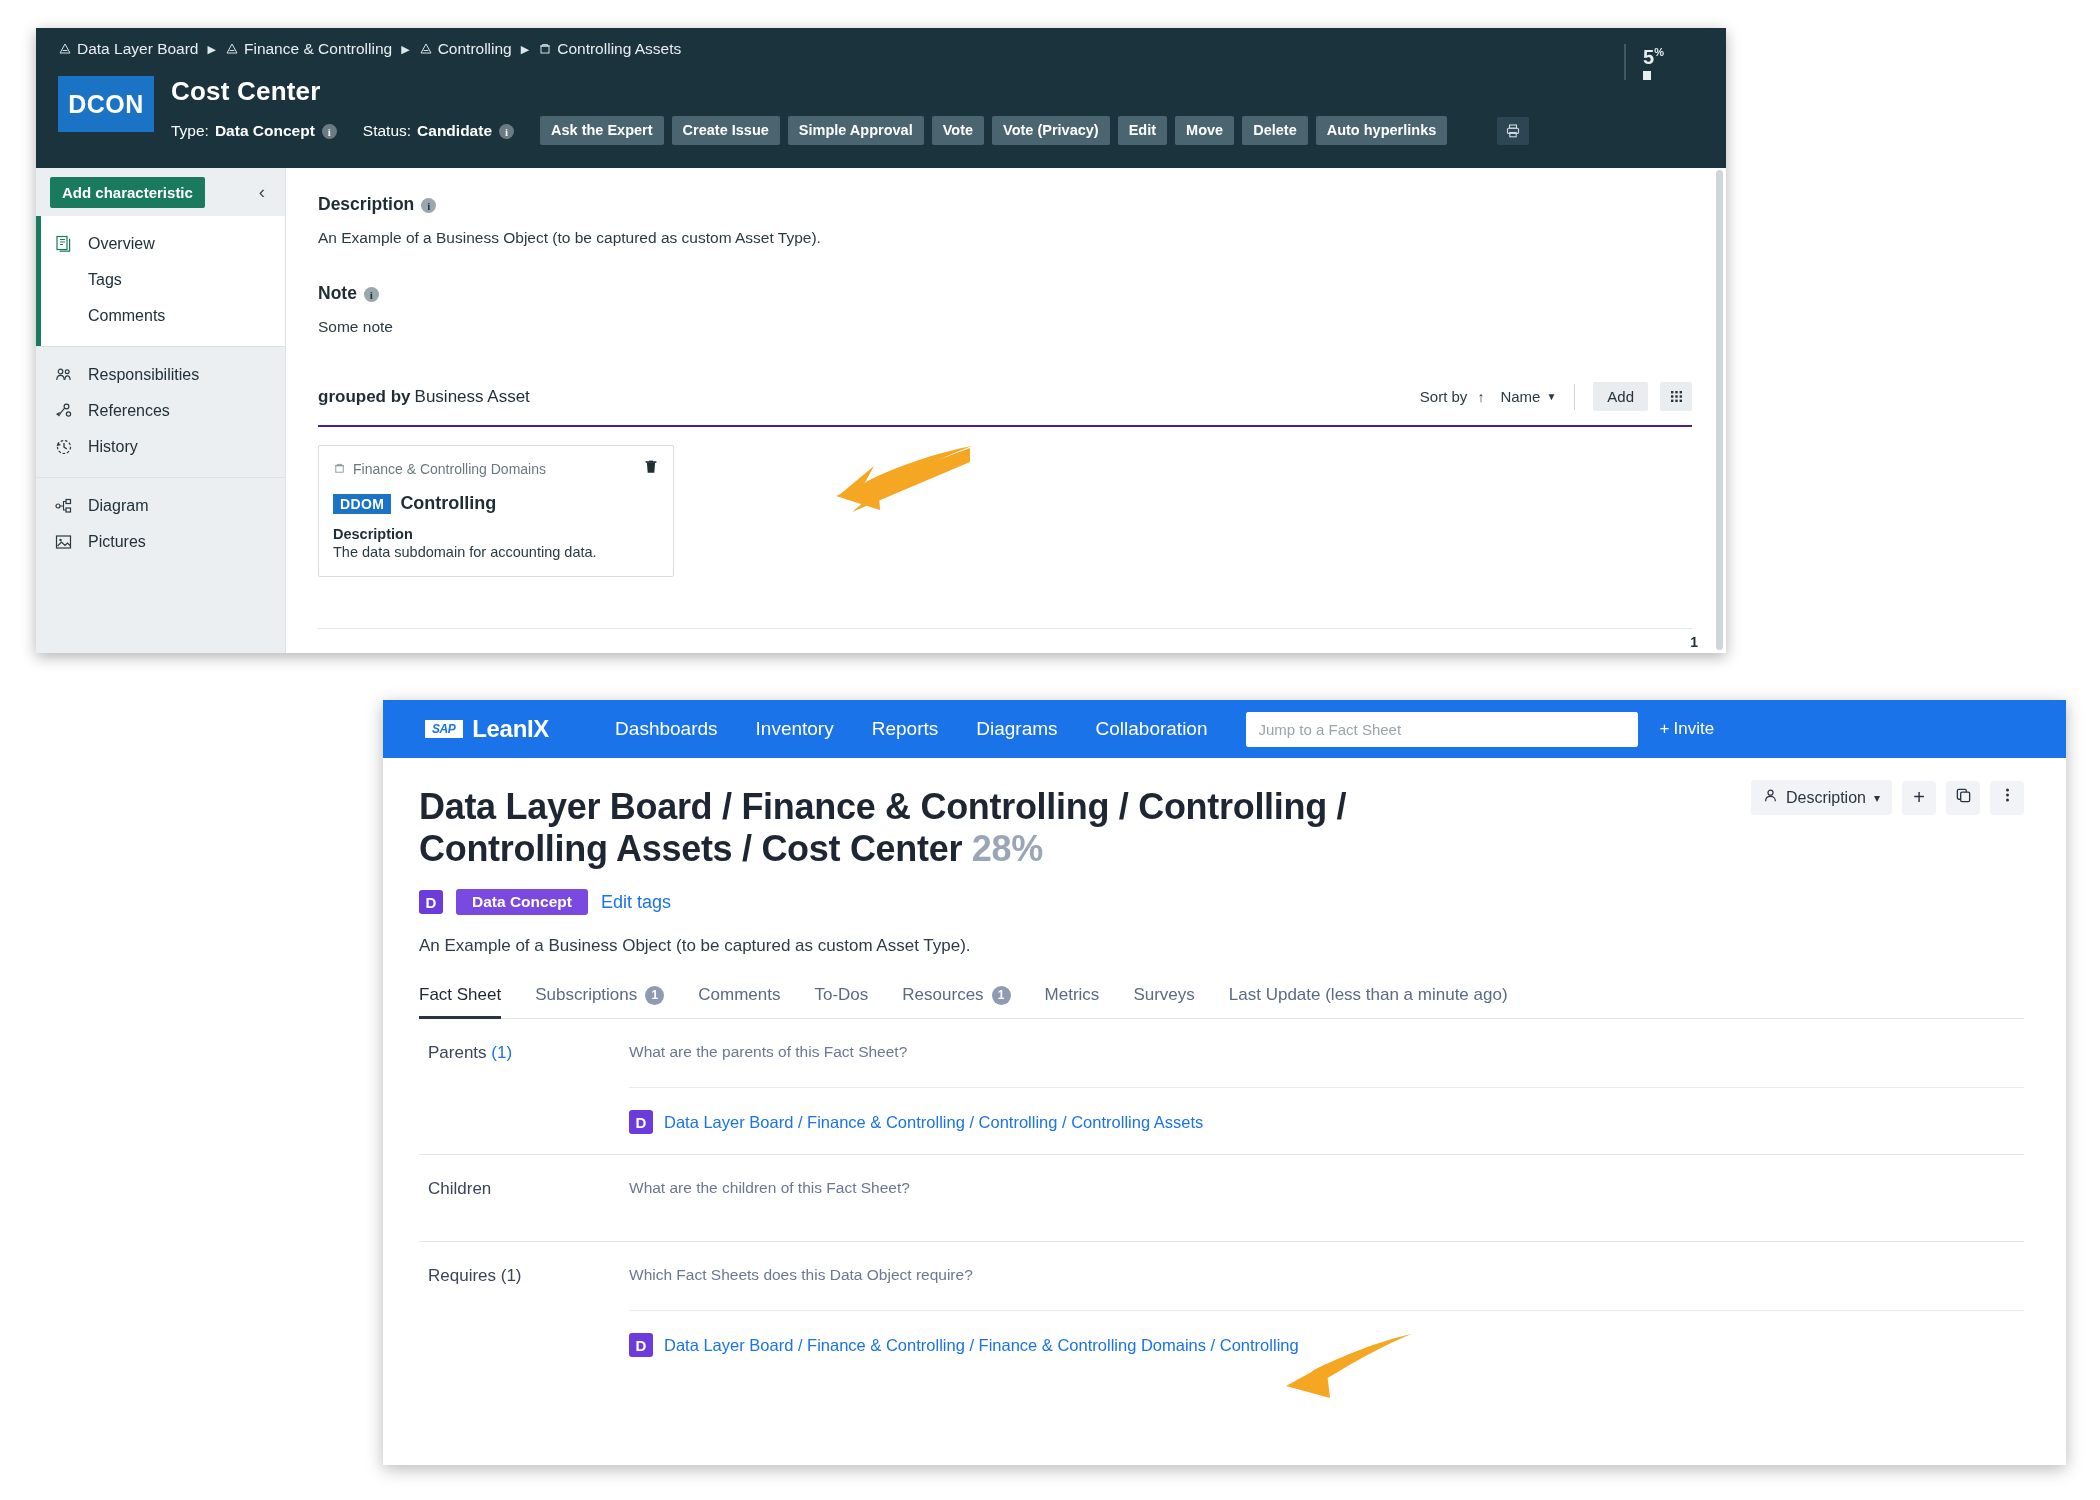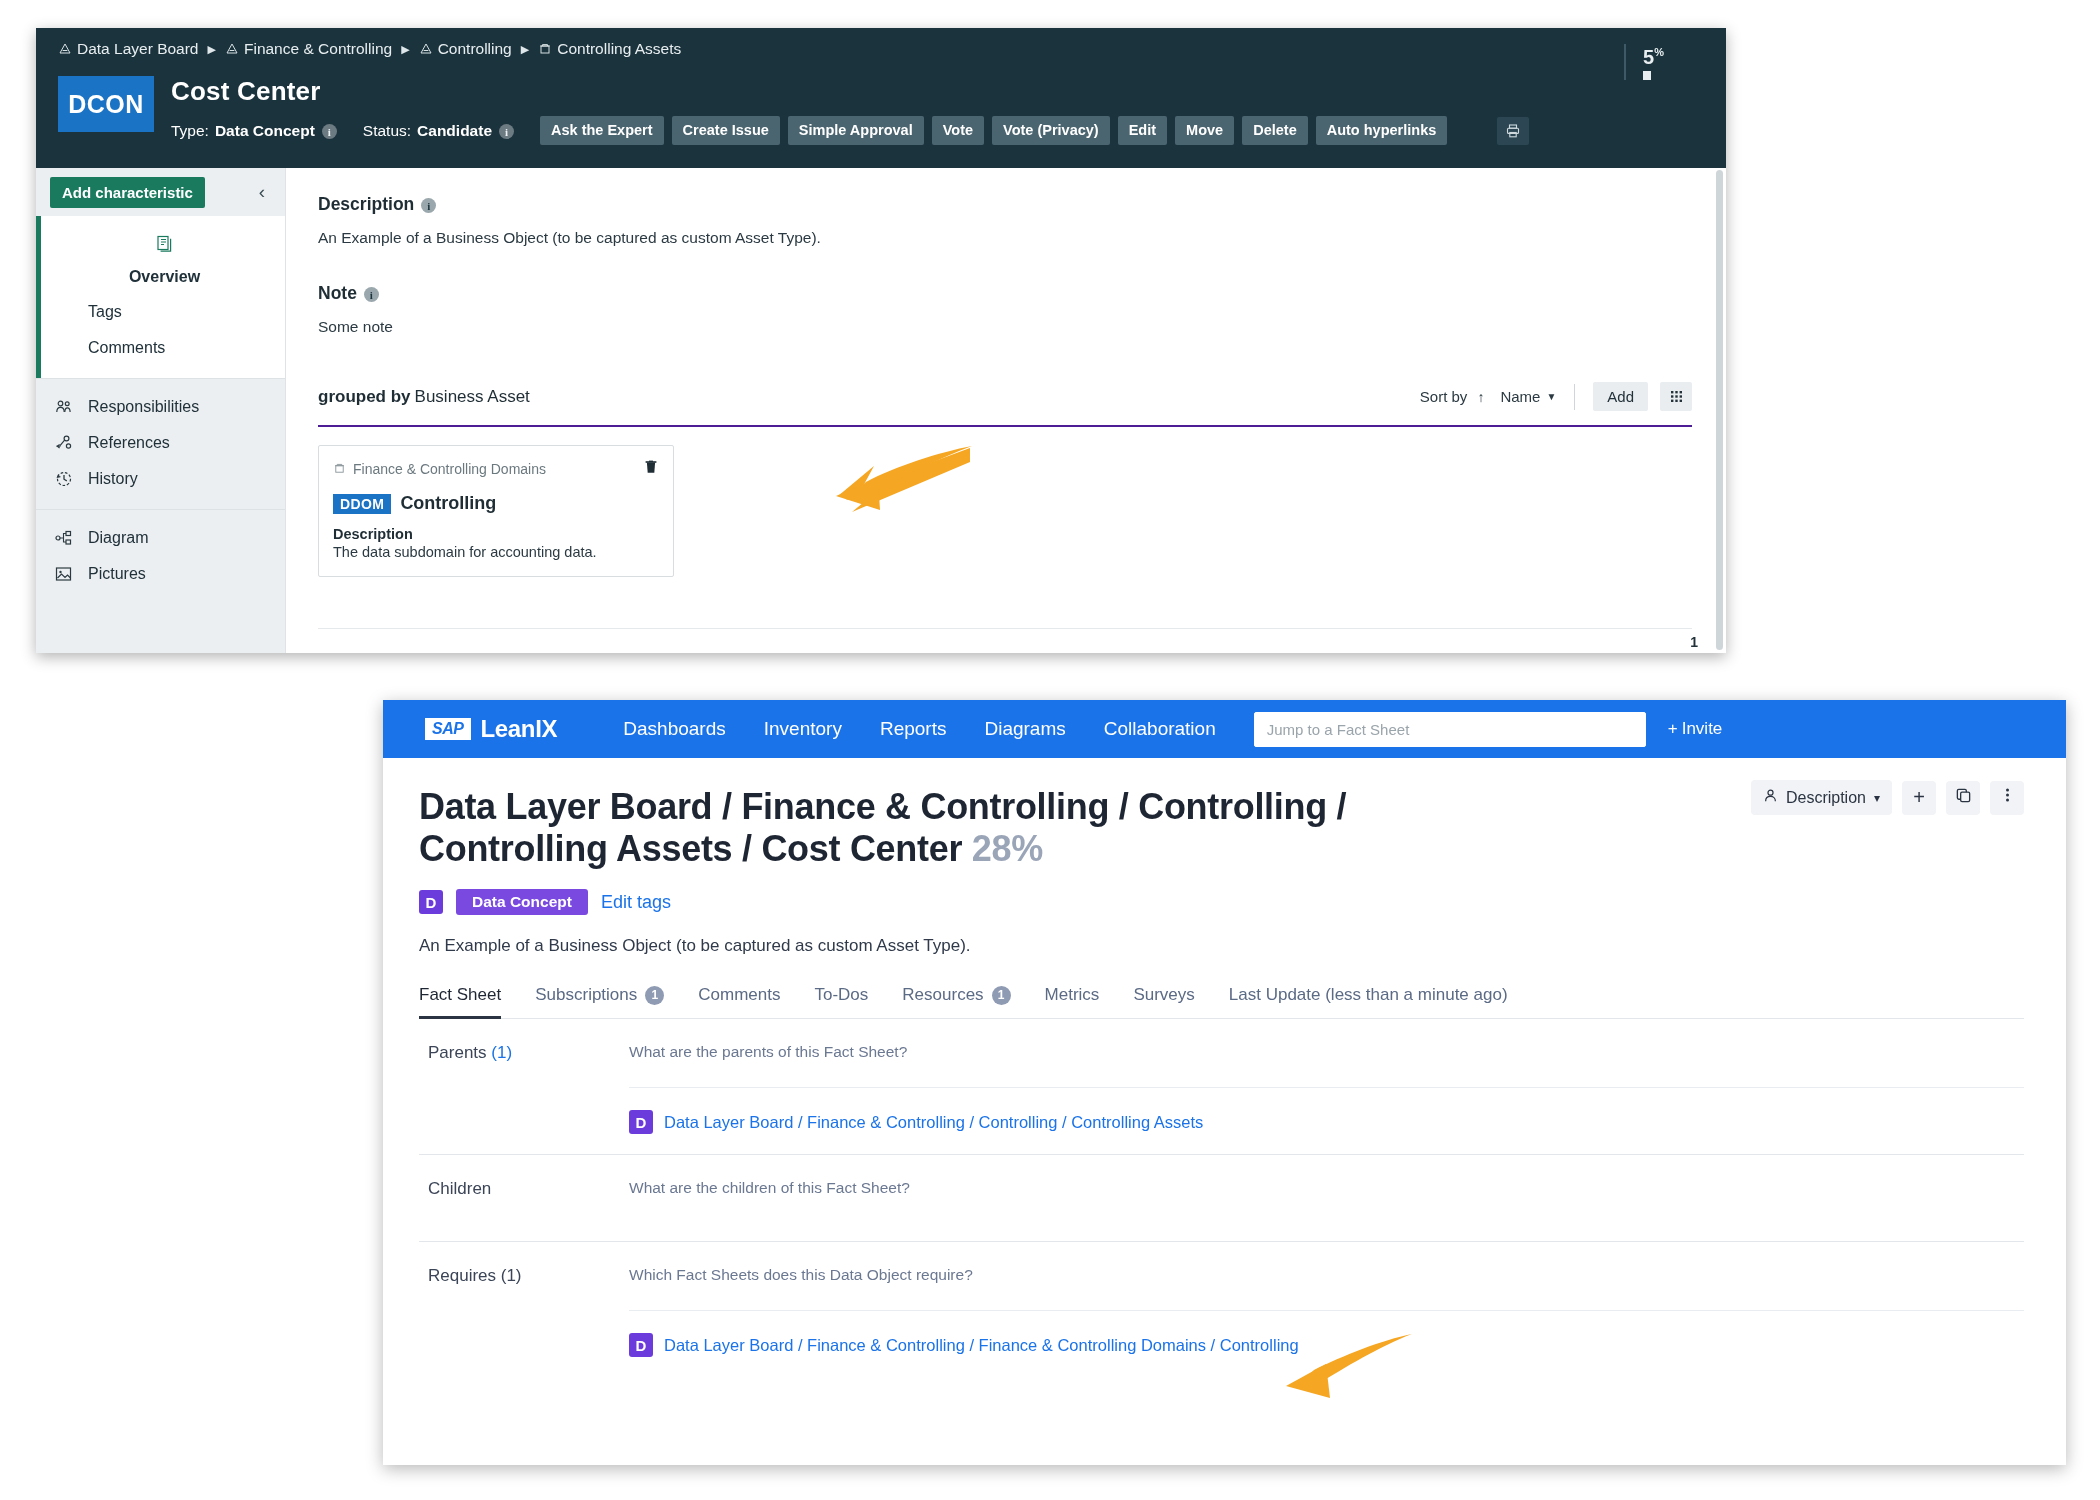--- a/index.html
+++ b/index.html
@@ -127,21 +127,21 @@
     border-left: 5px solid #1a7a5e;
     padding-left: 0;
   }
   .p1-navgroup + .p1-navgroup { border-top: 1px solid #dde2e4; }
   .p1-navitem {
     display: flex; align-items: center; gap: 14px;
     padding: 8px 10px 8px 18px;
     color: #20313a; font-size: 16px; cursor: pointer;
   }
   .p1-navgroup.active .p1-navitem { padding-left: 13px; }
-  .p1-navitem.sel { font-weight: bold; flex-direction: column; }
+  .p1-navitem.sel { font-weight: normal; }
   .p1-navitem .nav-ico { width: 20px; height: 20px; flex: none; display:block; }
   .p1-navitem .nav-ico.blank { visibility: hidden; }
   .p1-navitem .nav-lbl { line-height: 1.1; }
 
   .p1-main { flex: 1; background: #ffffff; padding: 26px 34px 0 32px; position: relative;}
   .sec-h {
     display: flex; align-items: center;
     font-size: 17.5px; font-weight: bold; color: #1f2d35;
   }
   .sec-body { margin-top: 14px; font-size: 15.5px; color: #2b3a42; }
@@ -207,21 +207,21 @@
     overflow: hidden;
   }
   .lx-topbar {
     height: 58px; background: #1a73e8;
     display: flex; align-items: center; padding: 0 0 0 42px;
     position: relative;
   }
   .lx-logo { display: flex; align-items: center; gap: 9px; }
   .sap-mark {
     background: #ffffff; color: #1a73e8;
-    font-weight: bold; font-size: 16px;
+    font-weight: bold; font-size: 12px;
     padding: 3px 8px 3px 7px;
     position: relative; line-height: 1;
     font-style: italic; letter-spacing: -.5px;
   }
   .lx-word { color: #ffffff; font-size: 24px; font-weight: bold; letter-spacing: -.3px; }
   .lx-nav { display: flex; align-items: center; gap: 38px; margin-left: 66px; }
   .lx-nav a {
     color: #ffffff; font-size: 19px; text-decoration: none; cursor: pointer;
     white-space: nowrap;
   }

